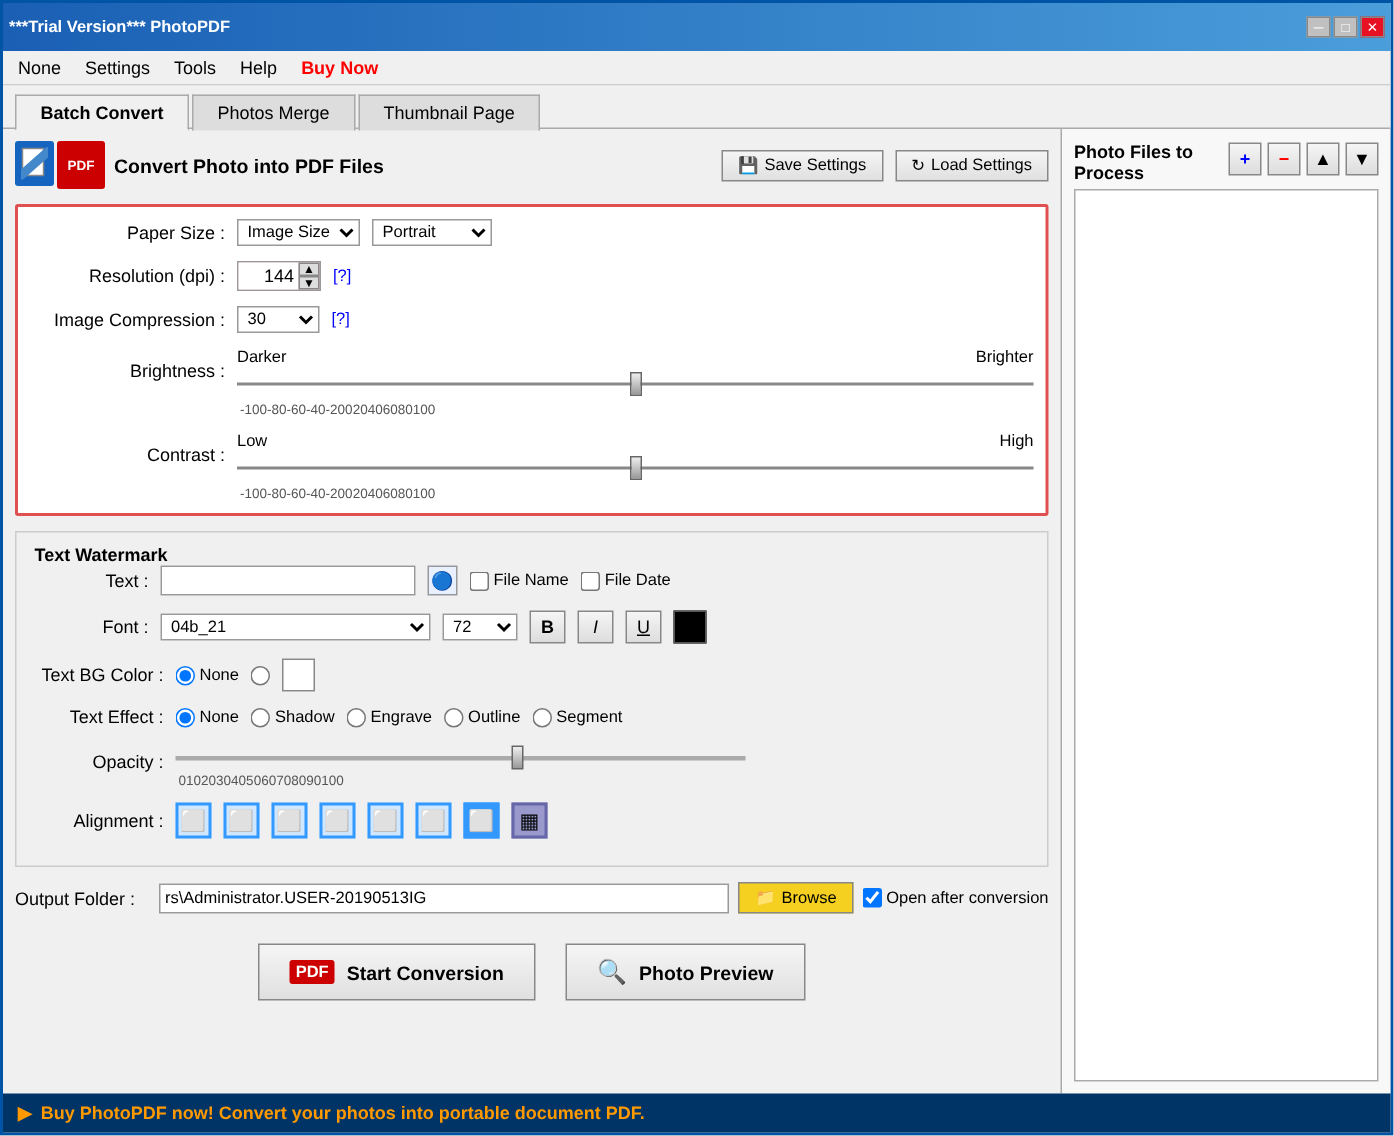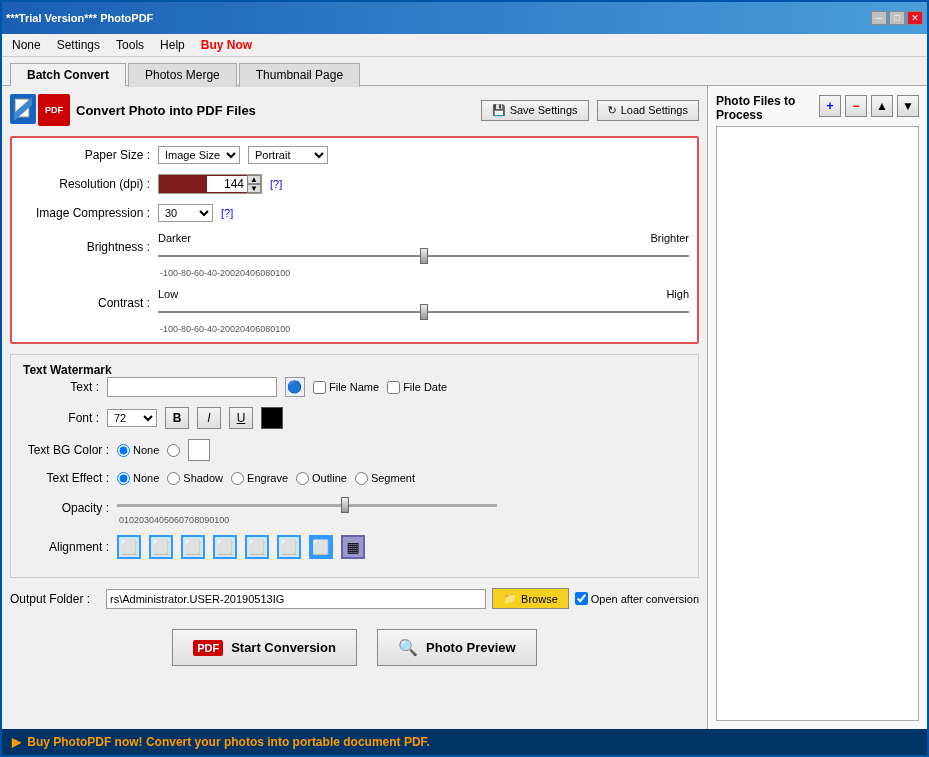--- a/index.html
+++ b/index.html
@@ -183,24 +183,22 @@
     }
     select {
       border: 1px solid #999;
       background: white;
       padding: 1px 2px;
       font-size: 11px;
       cursor: pointer;
     }
     .spinner-container {
       display: flex;
-      align-items: center;
       border: 1px solid #999;
-      background: #7f1d1d;
-      padding-left: 48px;
+      background: #f9a8d4;
     }
     .spinner-input {
       width: 40px;
       border: none;
       text-align: right;
       font-size: 12px;
       padding: 1px 3px;
       outline: none;
     }
     .spinner-btns {
@@ -588,20 +586,23 @@
           </label>
           <label class="checkbox-label">
             <input type="checkbox" style="">
             <span>File Date</span>
           </label>
         </div>
 
         
         <div class="form-row">
           <span class="form-label" style="width:80px;text-align:right;">Font :</span>
+          <select style="width:180px;">
+            <option>04b_21</option>
+          </select>
           <select style="width:50px;">
             <option>72</option>
             <option>48</option>
             <option>36</option>
           </select>
           <button class="format-btn font-bold">B</button>
           <button class="format-btn font-italic">I</button>
           <button class="format-btn font-underline">U</button>
           <div class="color-box"></div>
         </div>

